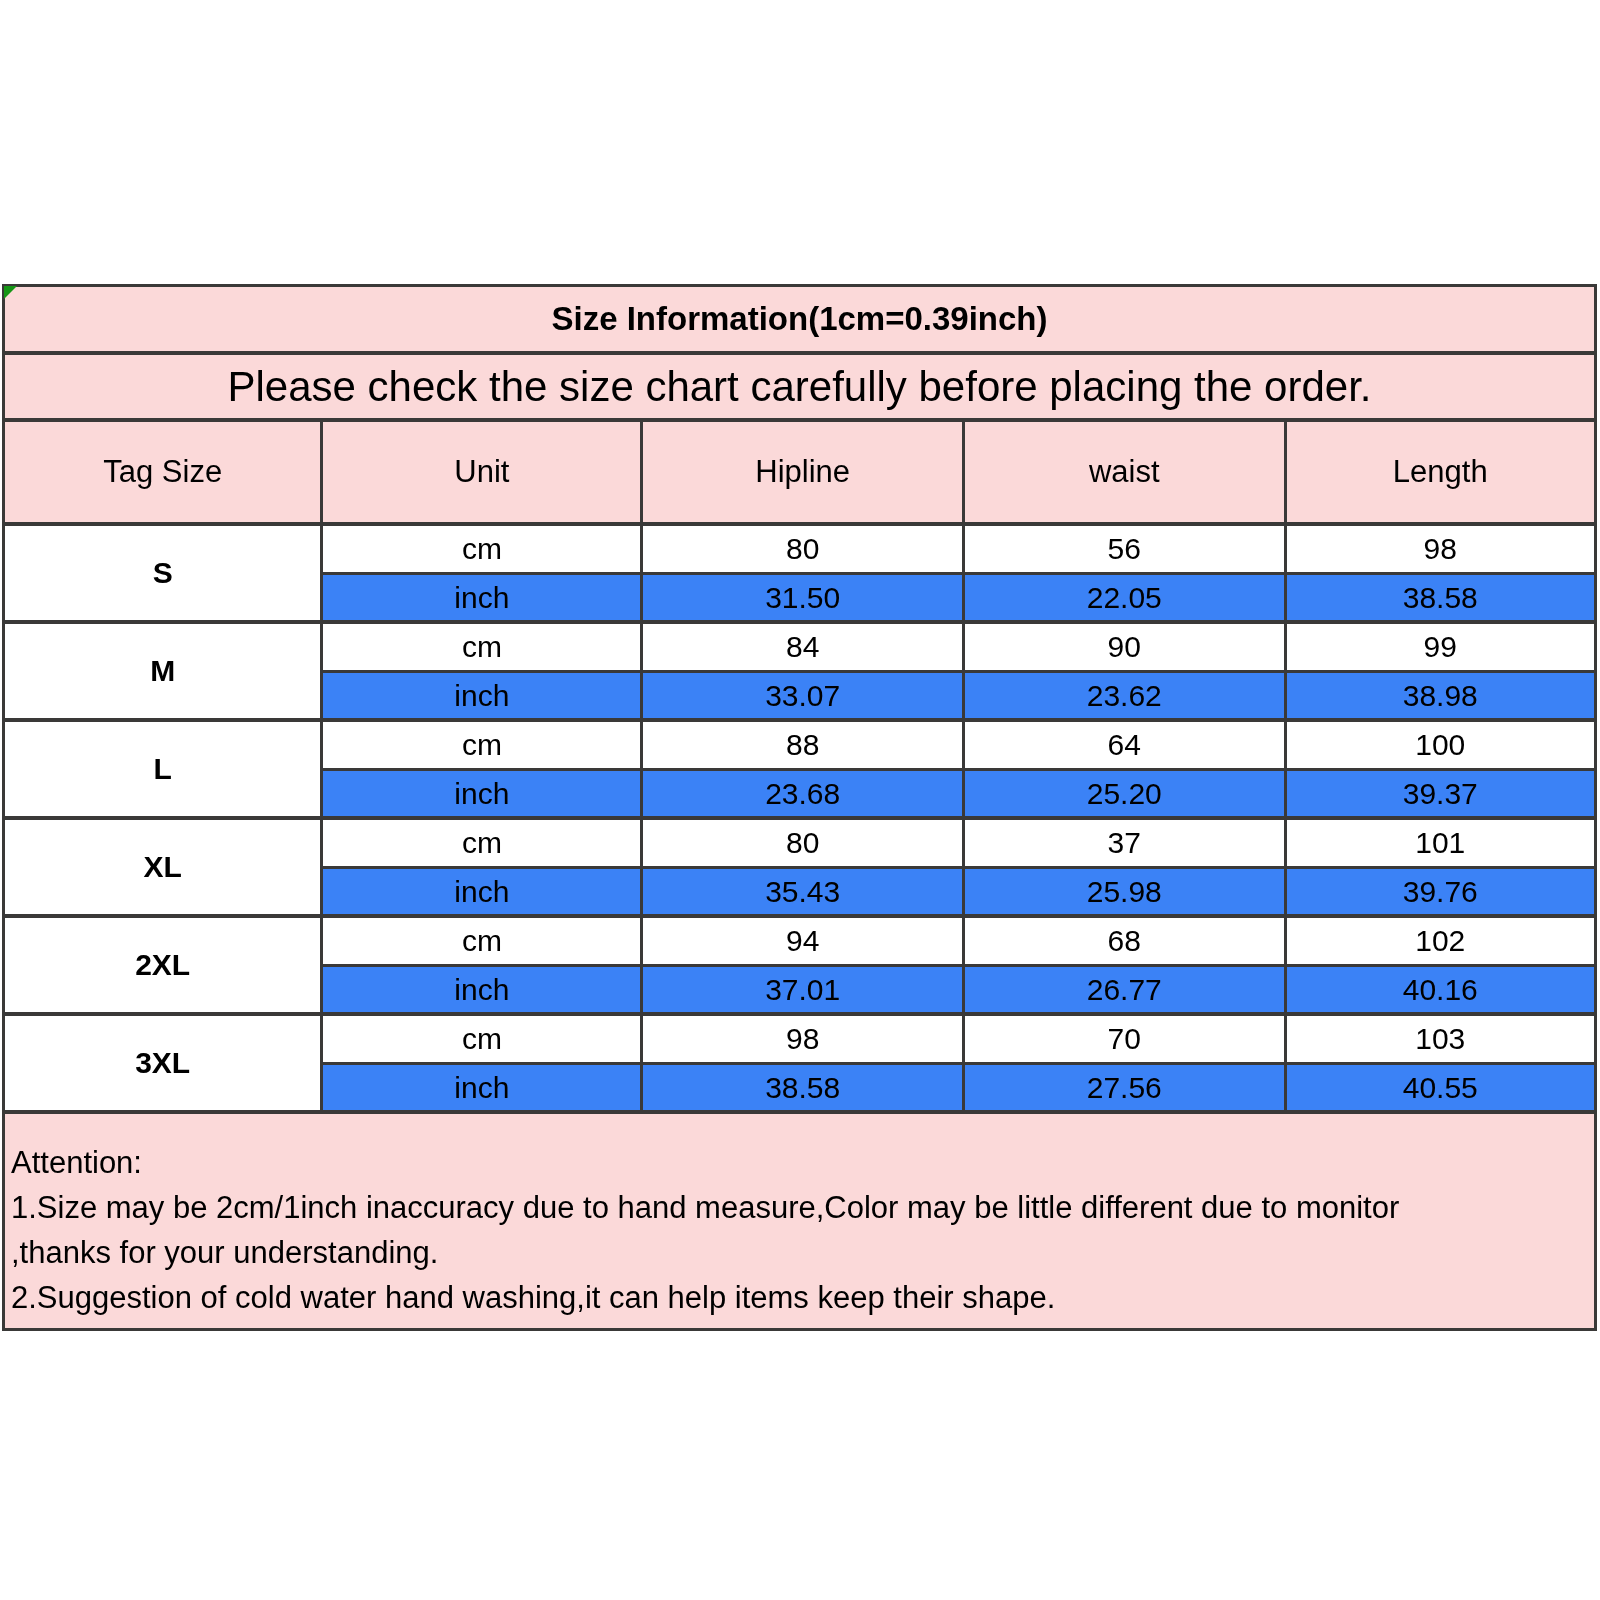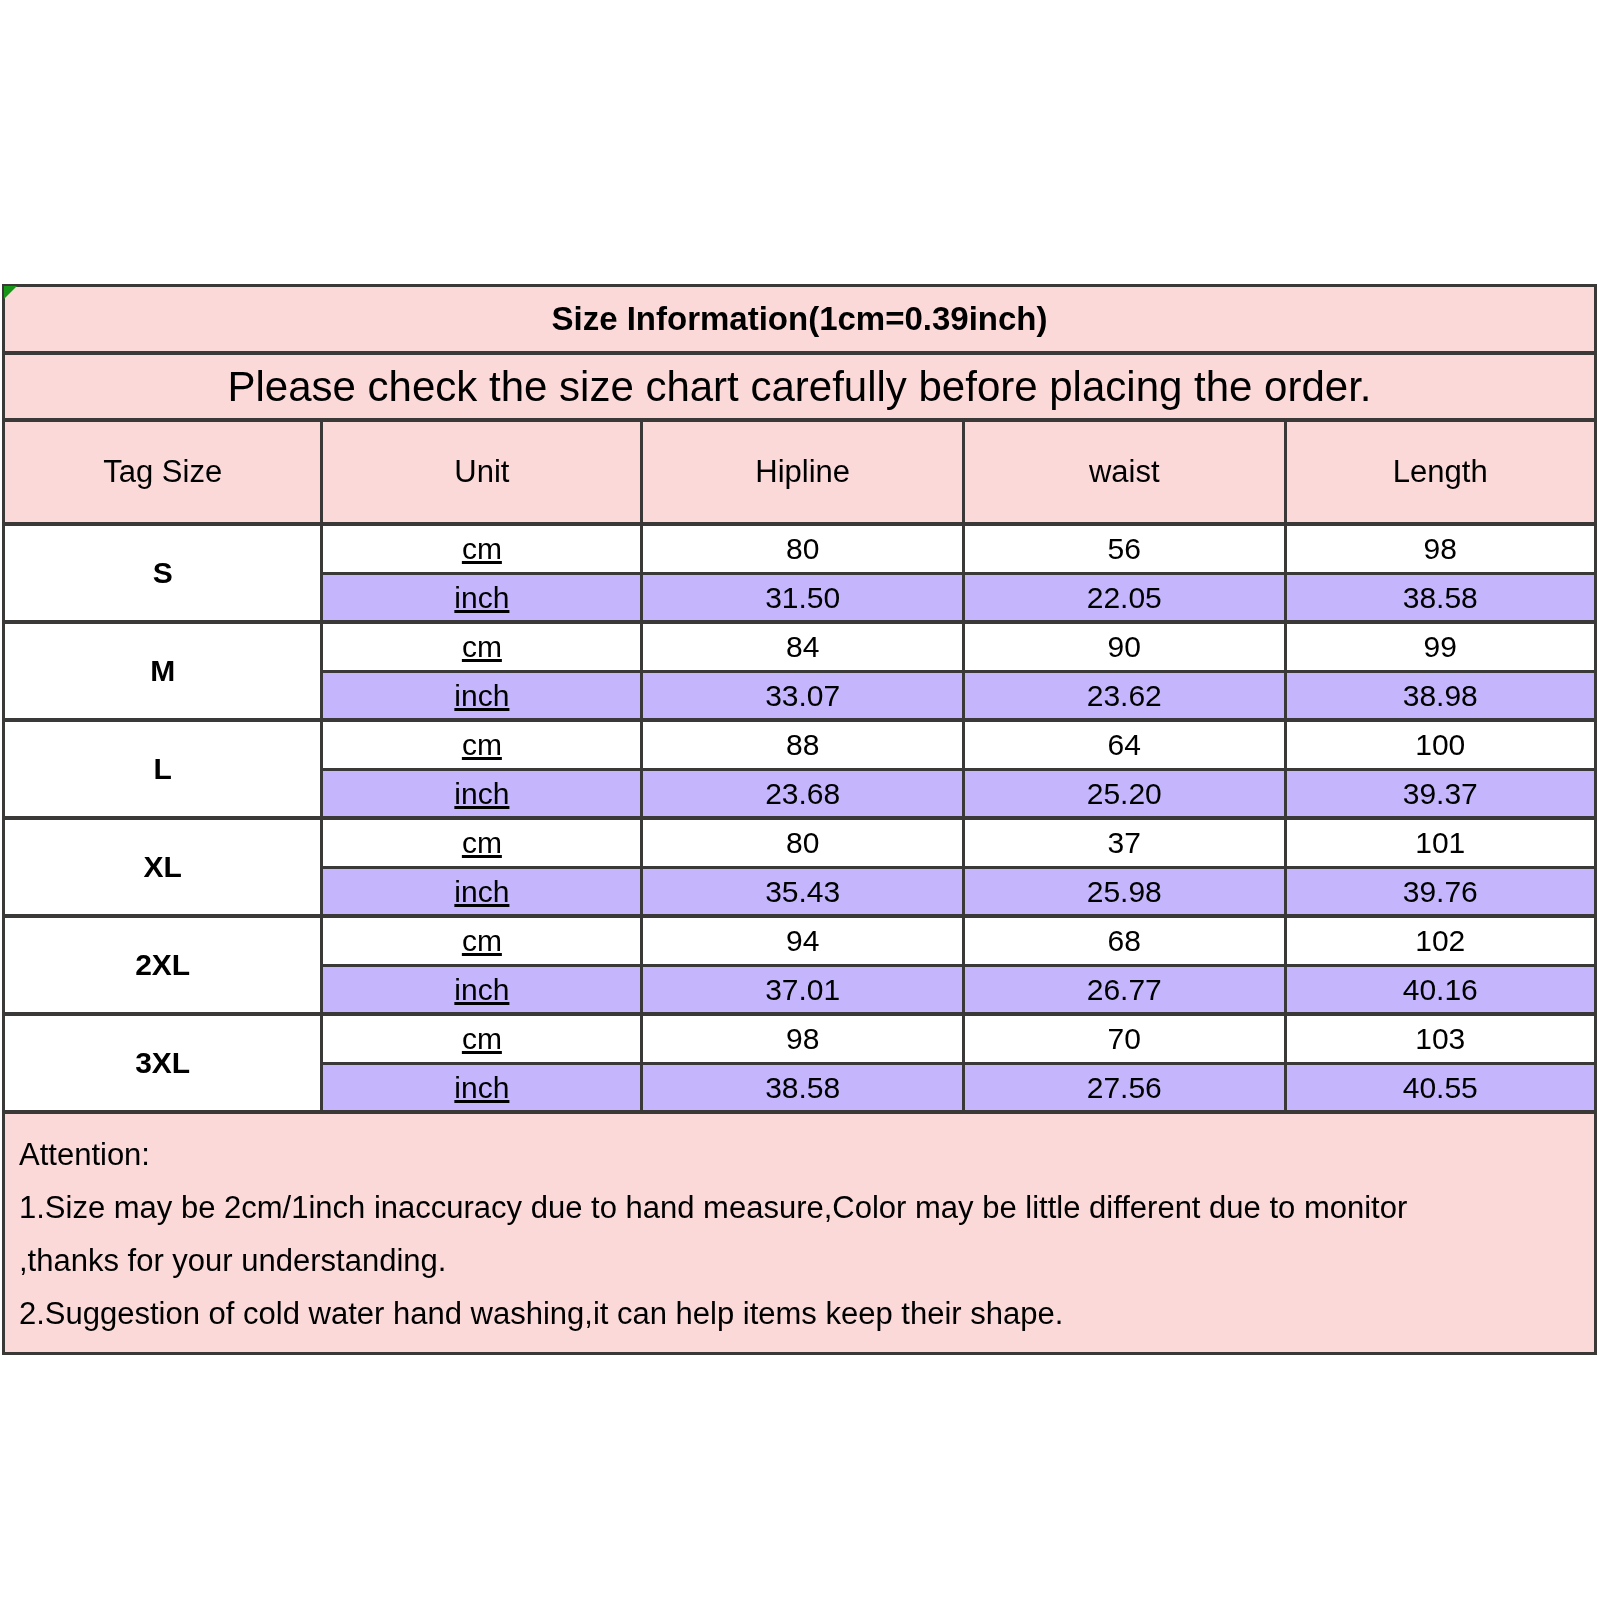--- a/index.html
+++ b/index.html
@@ -58,40 +58,40 @@
     font-size: 42px;
     border-bottom-width: 4px;
   }
   tr.header-row th {
     height: 100px;
     font-size: 31px;
     font-weight: normal;
     border-bottom-width: 4px;
   }
   tr.row-cm td { height: 46px; font-size: 30px; background: #ffffff; }
-  tr.row-inch td { height: 45px; font-size: 30px; background: #c4b5fd; }
+  tr.row-inch td { height: 45px; font-size: 30px; background: #3b82f6; }
   tr.group-start td { border-top-width: 4px; }
   td.size-cell {
     font-size: 34px;
     font-weight: bold;
     background: #ffffff;
   }
-  td.unit-cell { font-size: 31px; text-decoration: underline; }
+  td.unit-cell { font-size: 31px; }
   tr.attention-row td {
     height: 196px;
     text-align: left;
     vertical-align: bottom;
     border-top-width: 4px;
     padding: 10px 10px 8px 6px;
   }
   .note-line {
     font-size: 31px;
     line-height: 45px;
     white-space: nowrap;
-    margin: 8px;
+    margin: 0;
   }
 </style>
 </head>
 <body>
 
 <div class="canvas">
   <div class="table-wrap">
     <div class="corner-marker"></div>
     <table class="size-chart">
       <colgroup>

